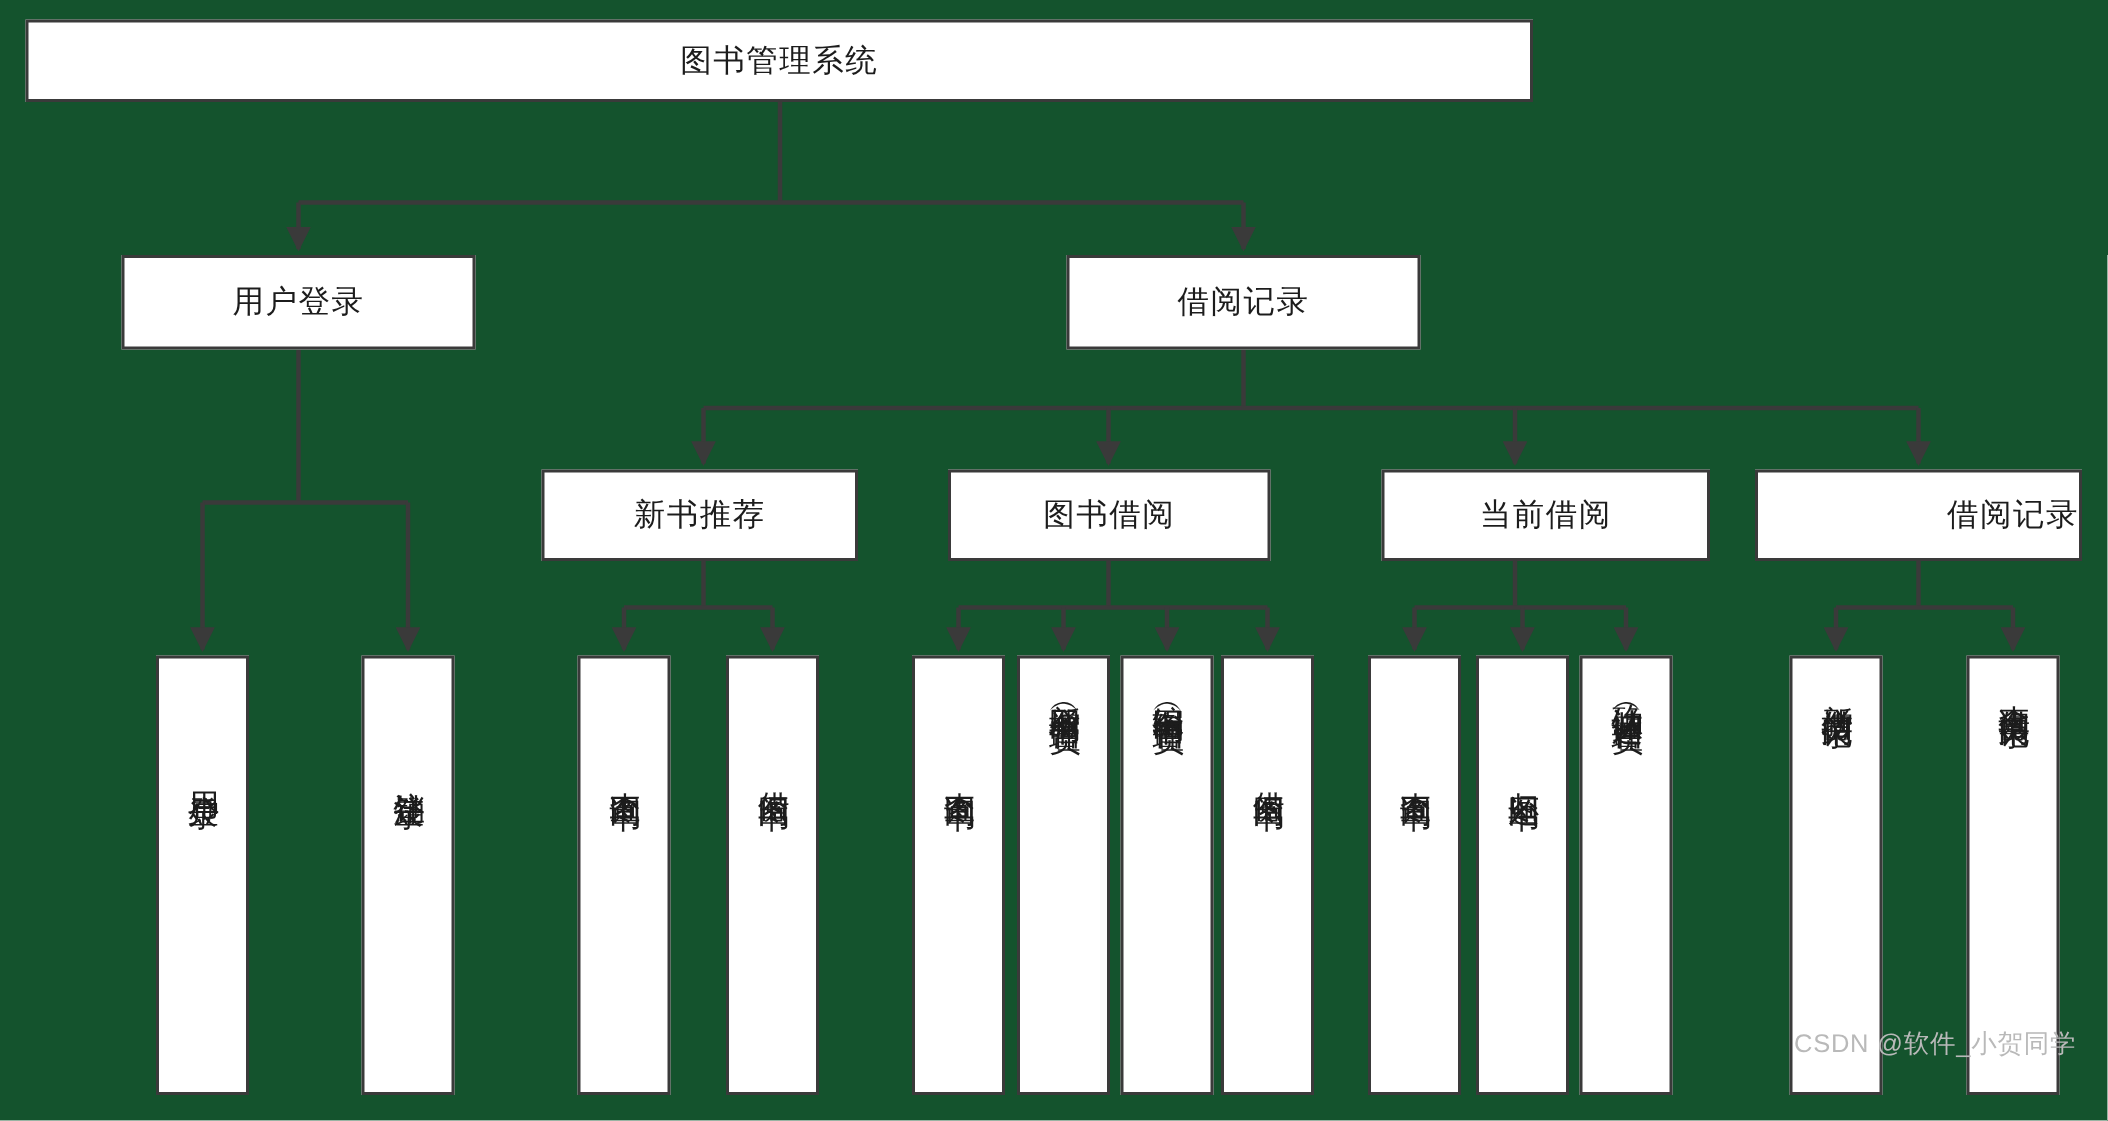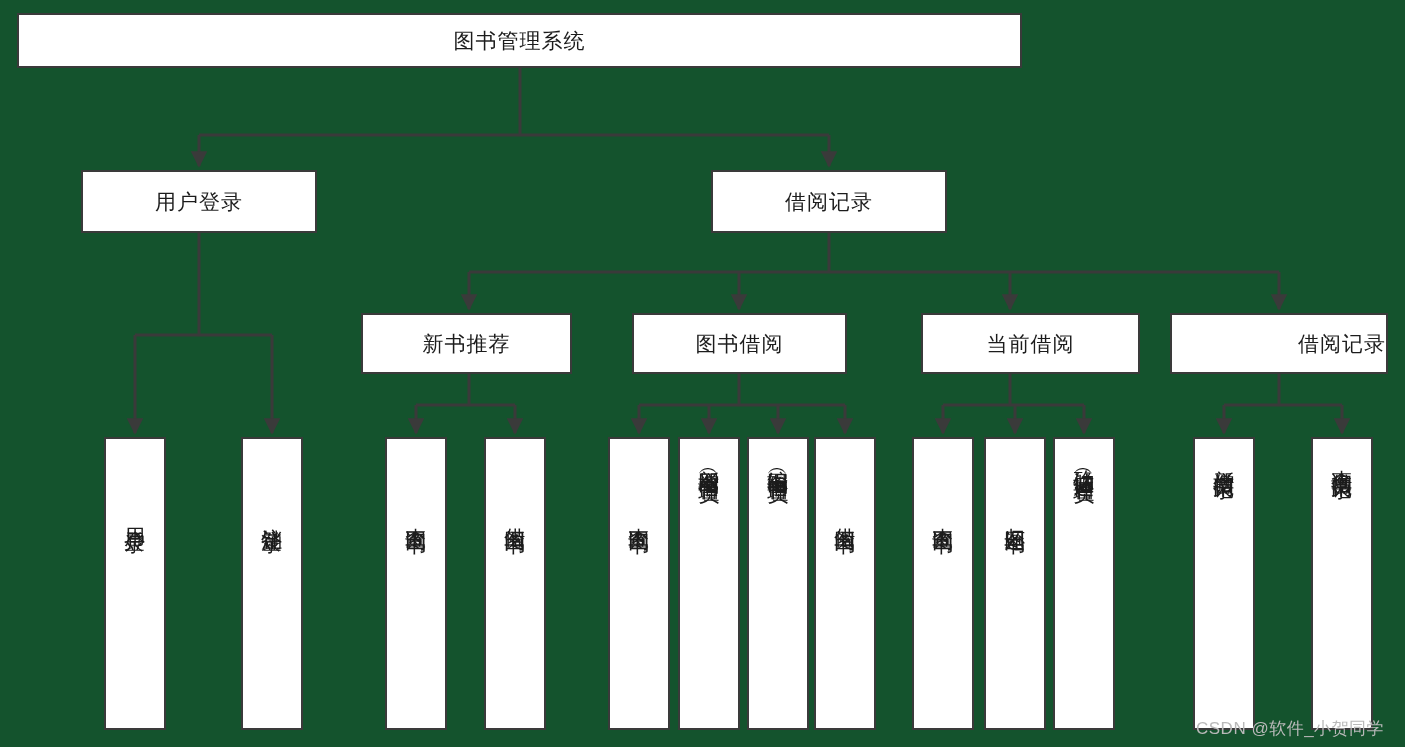--- a/index.html
+++ b/index.html
@@ -187,15 +187,15 @@
     <span class="vtext">确认归还（管理员）</span>
   </div>
 
   <div class="node leaf" style="left:1193px; top:437px; width:62px; height:293px;">
     <span class="vtext">新增借阅记录</span>
   </div>
   <div class="node leaf" style="left:1311px; top:437px; width:62px; height:293px;">
     <span class="vtext">查询借阅记录</span>
   </div>
 
-  <div class="watermark" style="left:1196px; top:717px;">CSDN @软件_小贺同学</div>
+  <div class="watermark" style="left:1196px; top:684px;">CSDN @软件_小贺同学</div>
 
 </div>
 
 </body></html>

